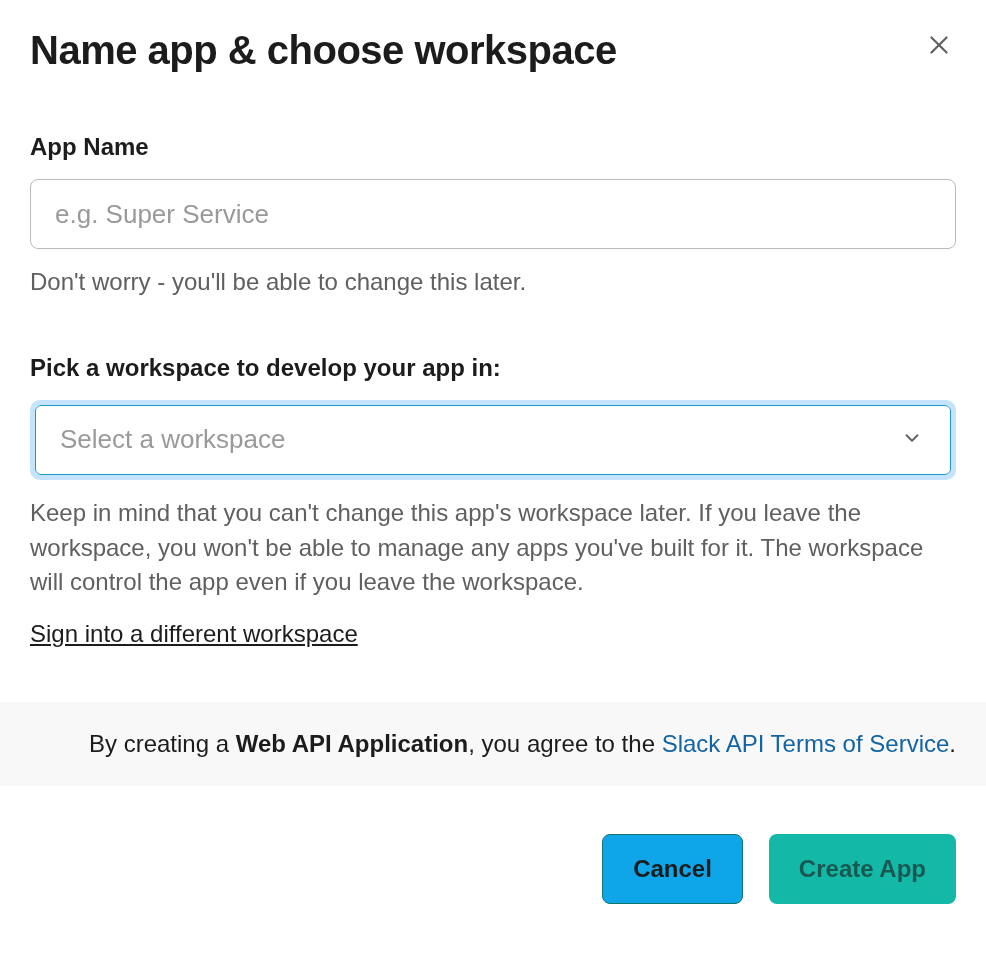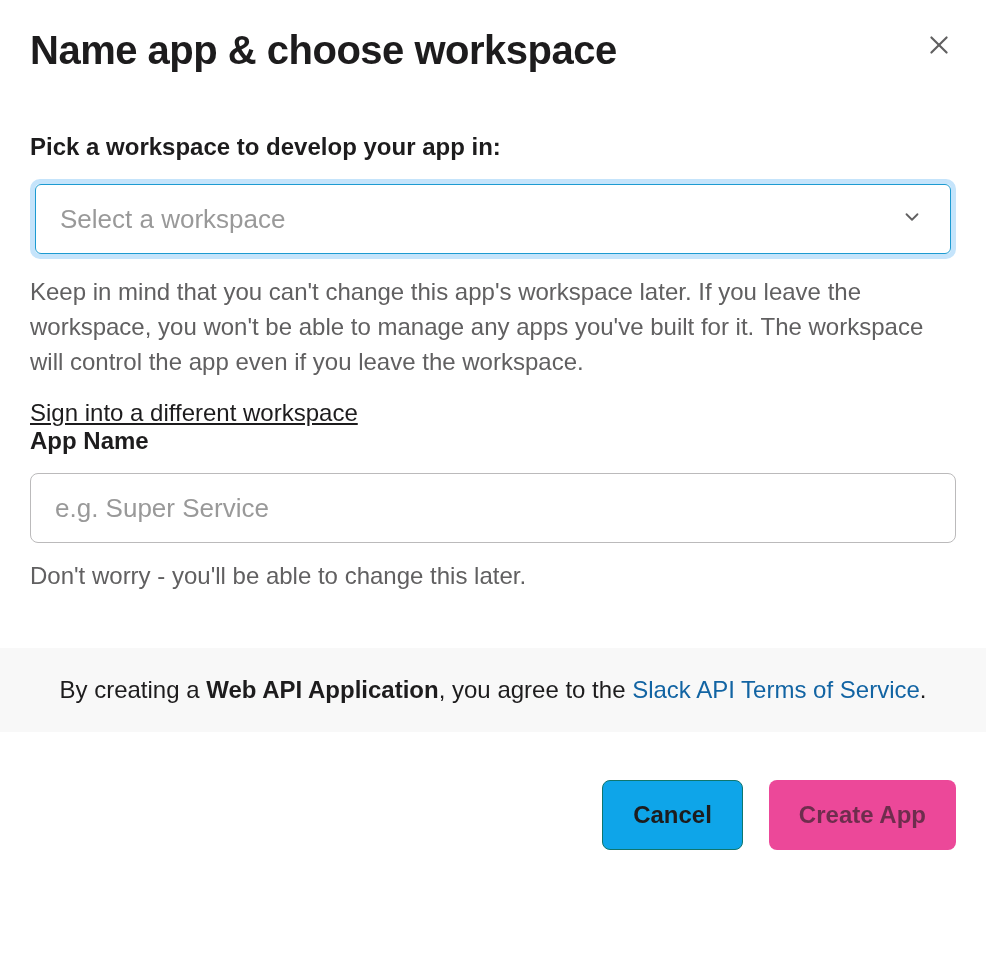--- a/index.html
+++ b/index.html
@@ -113,22 +113,22 @@
     }
     .link {
       font-size: 24px;
       color: #1d1c1d;
       text-decoration: underline;
       display: inline-block;
       margin-top: 20px;
     }
     .agreement-bar {
       background: #f8f8f8;
-      padding: 28px 40px;
-      text-align: center;
+      padding: 28px 30px;
+      text-align: right;
       font-size: 24px;
       color: #1d1c1d;
       margin-top: 54px;
       width: 100%;
     }
     .agreement-bar .bold {
       font-weight: 700;
     }
     .agreement-bar .tos-link {
       color: #1264a3;
@@ -151,65 +151,65 @@
       display: flex;
       align-items: center;
       justify-content: center;
     }
     .btn-cancel {
       background: #0ea5e9;
       border: 1px solid #0f766e;
       color: #1d1c1d;
     }
     .btn-create {
-      background: #ec4899;
+      background: #14b8a6;
       border: none;
       color: #1d1c1d9c;
       cursor: not-allowed;
     }
   </style>
 </head>
 <body>
 
 <div class="modal">
   <div class="header-row">
     <h1 class="title">Name app &amp; choose workspace</h1>
     <button class="close-btn" aria-label="Close">
       <span>
         <svg viewBox="0 0 24 24" fill="none" stroke="currentColor" stroke-width="2" stroke-linecap="round">
           <line x1="5" y1="5" x2="19" y2="19"></line>
           <line x1="19" y1="5" x2="5" y2="19"></line>
         </svg>
       </span>
     </button>
+  </div>
+
+  <div class="form-group">
+    <label class="label">App Name</label>
+    <input type="text" class="text-input" placeholder="e.g. Super Service" style="">
+    <p class="helper-text">Don't worry - you'll be able to change this later.</p>
   </div>
 
   <div class="form-group" style="margin-bottom:0;">
     <label class="label">Pick a workspace to develop your app in:</label>
     <div class="select-focus-ring">
       <div class="select-wrap">
         <button class="select">
           <span>Select a workspace</span>
         </button>
         <span class="chevron">
           <svg viewBox="0 0 24 24" fill="none" stroke="currentColor" stroke-width="2" stroke-linecap="round" stroke-linejoin="round">
             <polyline points="6 9 12 15 18 9"></polyline>
           </svg>
         </span>
       </div>
     </div>
     <p class="helper-text">Keep in mind that you can't change this app's workspace later. If you leave the workspace, you won't be able to manage any apps you've built for it. The workspace will control the app even if you leave the workspace.</p>
     <a href="#" class="link">Sign into a different workspace</a>
   </div>
-
-  <div class="form-group">
-    <label class="label">App Name</label>
-    <input type="text" class="text-input" placeholder="e.g. Super Service" style="">
-    <p class="helper-text">Don't worry - you'll be able to change this later.</p>
-  </div>
 </div>
 
 <div class="agreement-bar">
   <span>By creating a </span><span class="bold">Web API Application</span><span>, you agree to the </span><a href="#" class="tos-link">Slack API Terms of Service</a><span>.</span>
 </div>
 
 <div class="footer">
   <button class="btn btn-cancel">Cancel</button>
   <button class="btn btn-create">Create App</button>
 </div>

